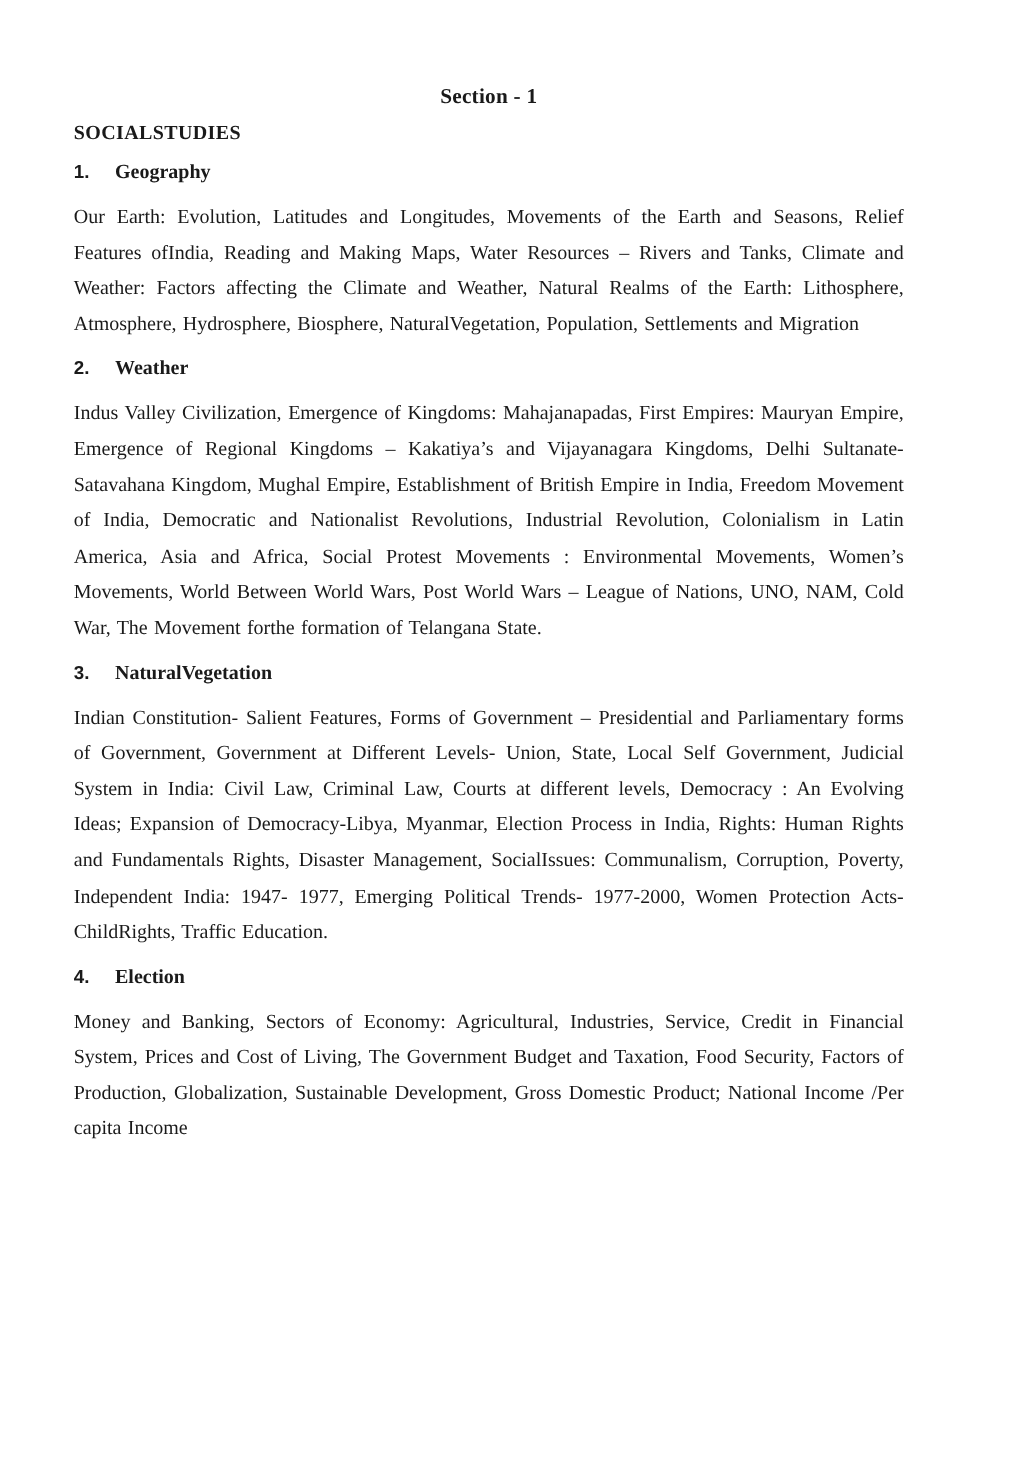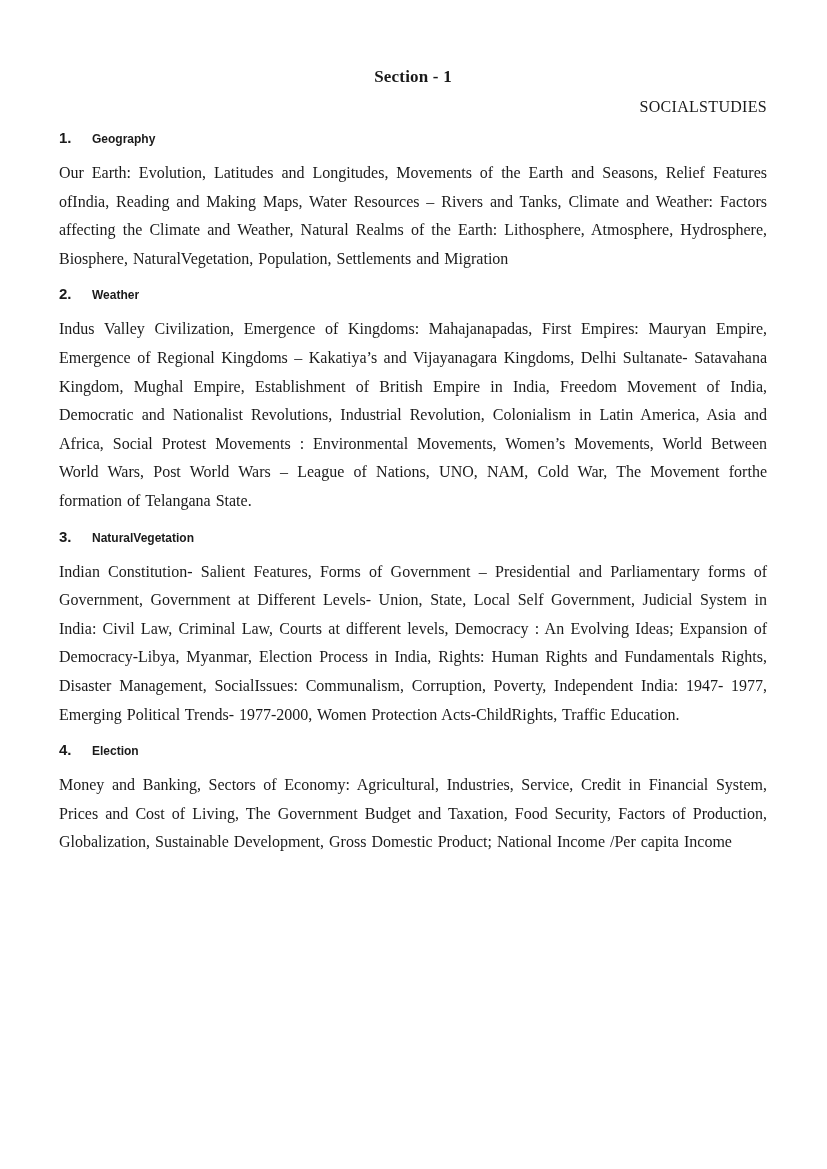--- a/index.html
+++ b/index.html
@@ -12,54 +12,54 @@
     width: 827px;
     height: 1169px;
     background: #ffffff;
     box-sizing: border-box;
     overflow: hidden;
     font-family: "Liberation Serif", serif;
     color: #1a1a1a;
   }
   .content {
     box-sizing: border-box;
-    padding: 66px 60px 0 59px;
+    padding: 66px 104px 0 59px;
   }
   .doc-title {
     margin: 0;
     text-align: center;
     font-size: 17px;
     line-height: 21px;
     font-weight: bold;
     letter-spacing: 0.2px;
   }
   .doc-subtitle {
     margin: 10px 0 0 0;
-    text-align: right;
+    text-align: left;
     font-size: 16px;
     line-height: 20px;
-    font-weight: normal;
+    font-weight: bold;
     letter-spacing: 0.3px;
   }
   .section-heading {
     display: flex;
     align-items: baseline;
     margin: 12px 0 13px 0;
   }
   .section-number {
     font-family: "Liberation Sans", sans-serif;
     font-weight: bold;
     font-size: 15px;
     width: 33px;
     flex: 0 0 33px;
   }
   .section-title {
-    font-family: Liberation Sans, sans-serif;
+    font-family: Liberation Serif, serif;
     font-weight: bold;
-    font-size: 12px;
+    font-size: 16px;
   }
   .section-body {
     margin: 3px 0 12px 0;
     font-size: 16px;
     line-height: 28.6px;
     text-align: justify;
     text-justify: inter-word;
     word-spacing: 1px;
   }
 </style>

